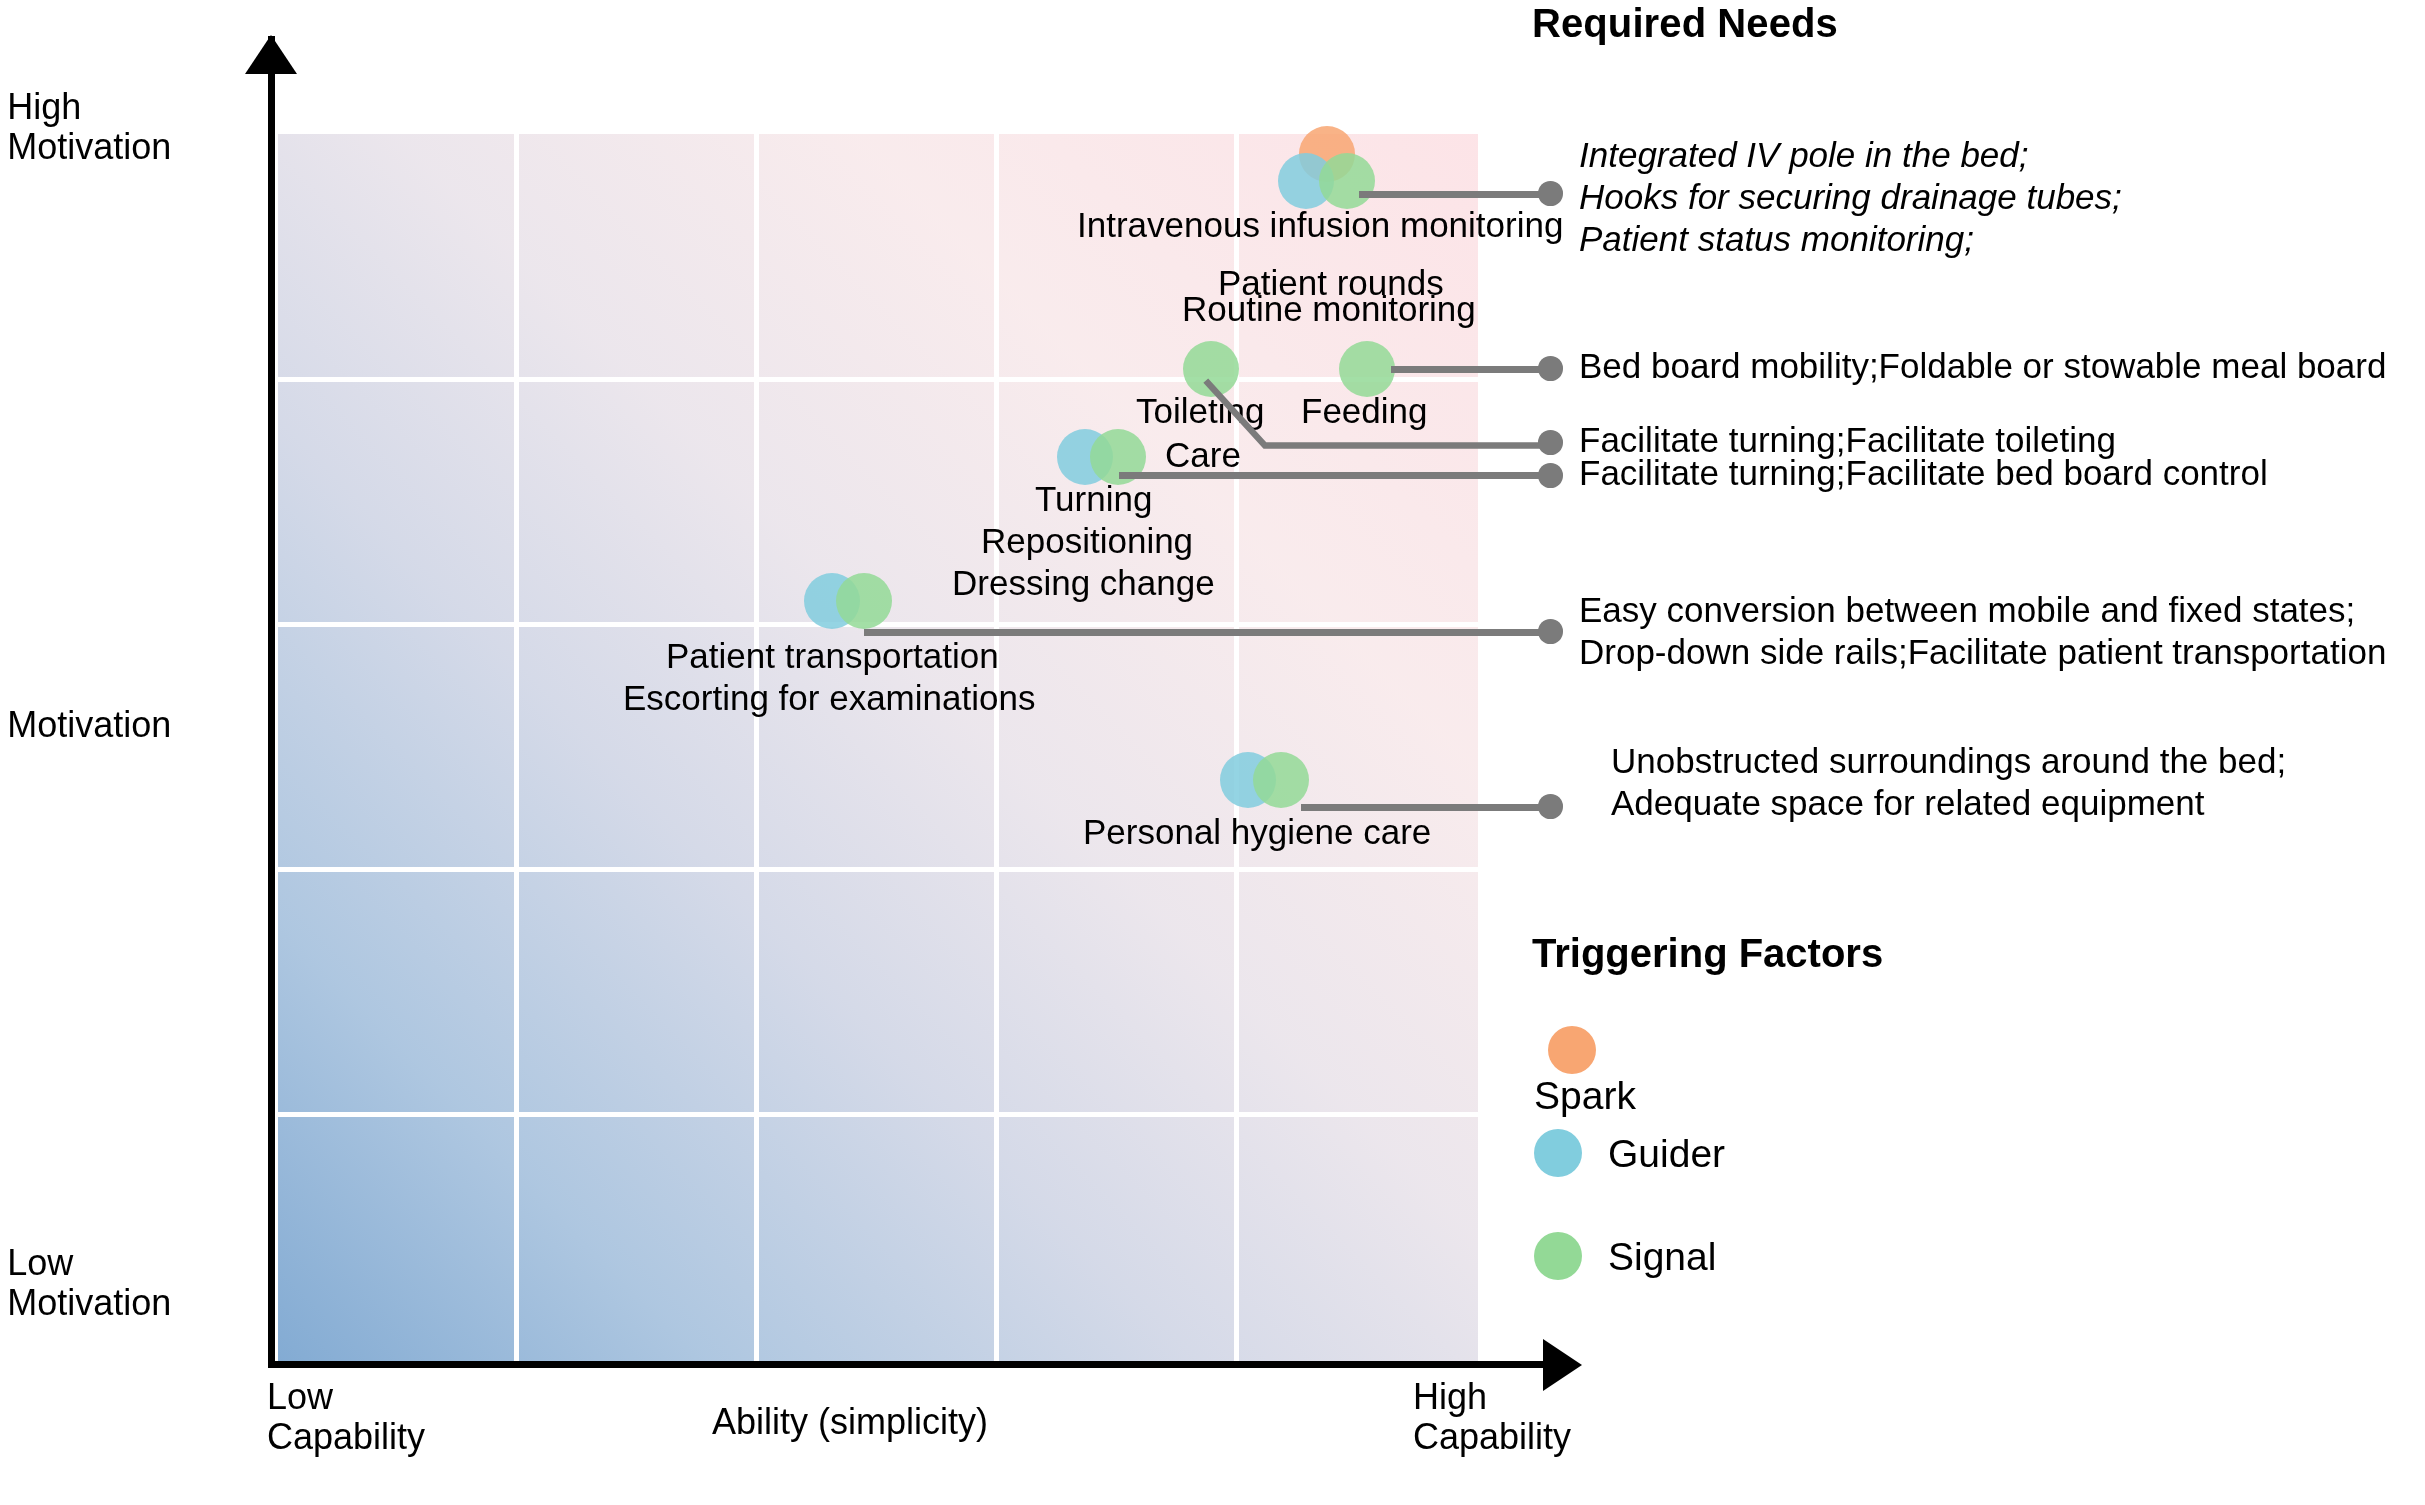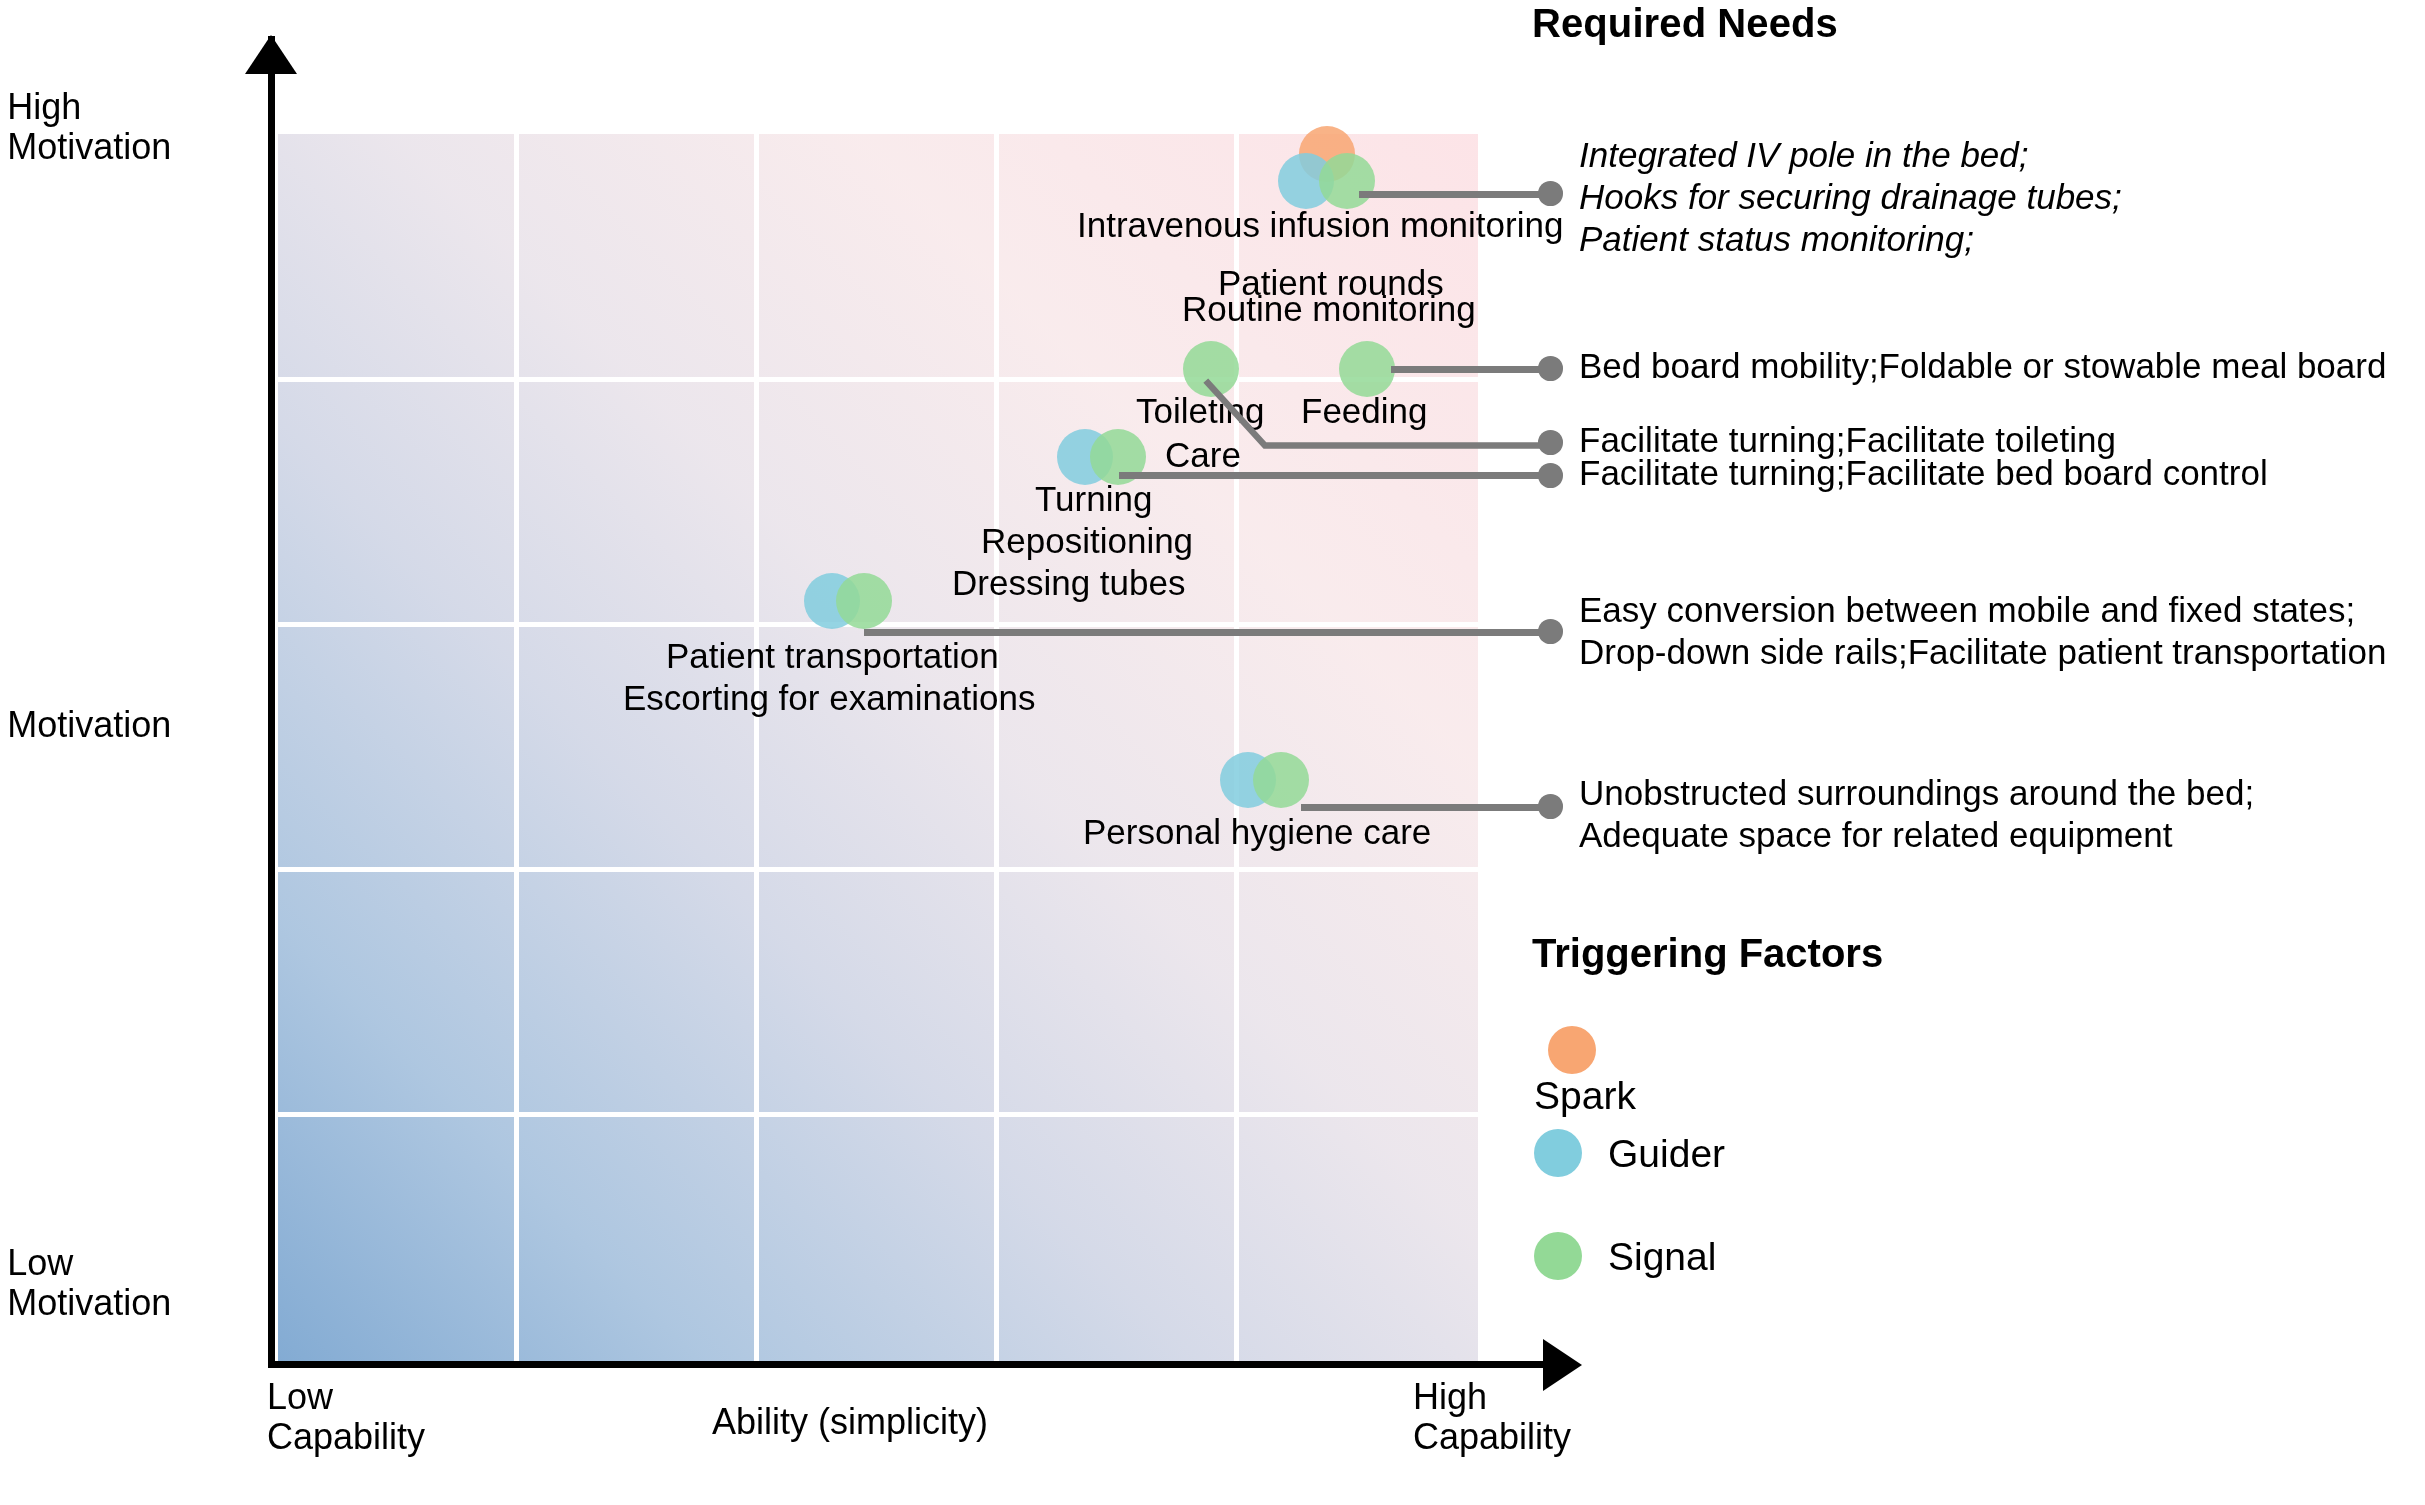--- a/index.html
+++ b/index.html
@@ -116,21 +116,21 @@
 
   <div class="dot signal" style="left:1339px;top:341px;width:56px;height:56px;"></div>
   <div class="item-label" style="left:1301px;top:390px;">Feeding</div>
 
   <div class="item-label" style="left:1165px;top:434px;">Care</div>
 
   <div class="dot guider" style="left:1057px;top:429px;width:56px;height:56px;"></div>
   <div class="dot signal" style="left:1090px;top:429px;width:56px;height:56px;"></div>
   <div class="item-label" style="left:1035px;top:478px;">Turning</div>
   <div class="item-label" style="left:981px;top:520px;">Repositioning</div>
-  <div class="item-label" style="left:952px;top:562px;">Dressing tubes</div>
+  <div class="item-label" style="left:952px;top:562px;">Dressing change</div>
 
   <div class="dot guider" style="left:804px;top:573px;width:56px;height:56px;"></div>
   <div class="dot signal" style="left:836px;top:573px;width:56px;height:56px;"></div>
   <div class="item-label" style="left:666px;top:635px;">Patient transportation</div>
   <div class="item-label" style="left:623px;top:677px;">Escorting for examinations</div>
 
   <div class="dot guider" style="left:1220px;top:752px;width:56px;height:56px;"></div>
   <div class="dot signal" style="left:1253px;top:752px;width:56px;height:56px;"></div>
   <div class="item-label" style="left:1083px;top:811px;">Personal hygiene care</div>
 
@@ -159,21 +159,21 @@
   <div id="needs-title">Required Needs</div>
 
   <div class="need-text" style="top:134px;font-style:italic;">Integrated IV pole in the bed;
 Hooks for securing drainage tubes;
 Patient status monitoring;</div>
   <div class="need-text" style="top:345px;">Bed board mobility;Foldable or stowable meal board</div>
   <div class="need-text" style="top:419px;">Facilitate turning;Facilitate toileting</div>
   <div class="need-text" style="top:589px;">Easy conversion between mobile and fixed states;
 Drop-down side rails;Facilitate patient transportation</div>
   <div class="need-text" style="top:452px;">Facilitate turning;Facilitate bed board control</div>
-  <div class="need-text" style="top:772px;">Unobstructed surroundings around the bed;
+  <div class="need-text" style="top:740px;margin-left:32px;">Unobstructed surroundings around the bed;
 Adequate space for related equipment</div>
 
   <div id="legend-title">Triggering Factors</div>
 
   <div class="legend-row" style="top:1026px;flex-direction:column;">
     <span class="legend-swatch" style="background:#f8a672;"></span>
     <span class="legend-label">Spark</span>
   </div>
 
   <div class="legend-row" style="top:1129px;">

